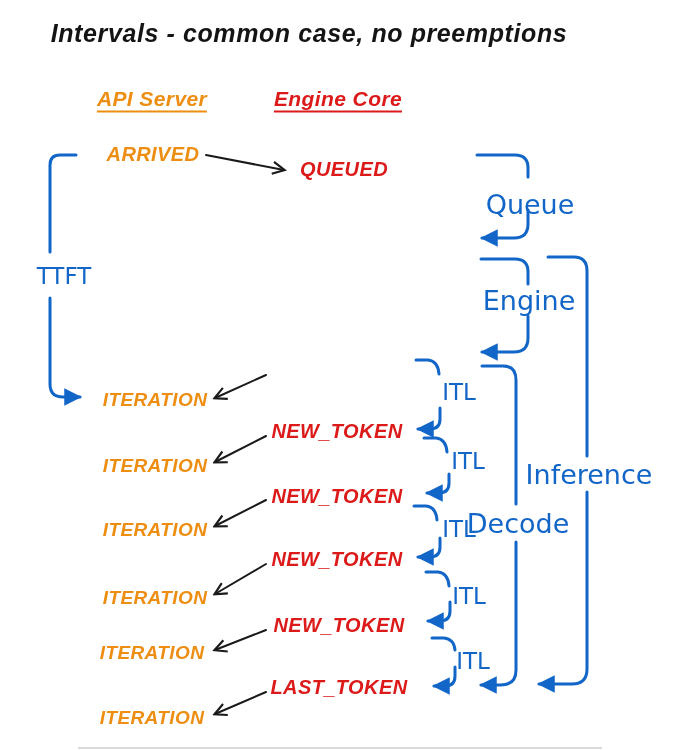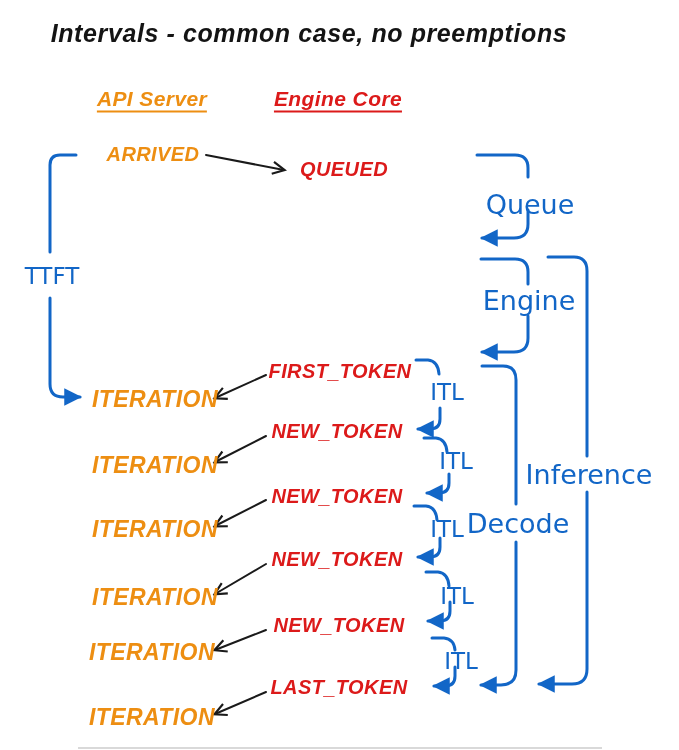--- a/index.html
+++ b/index.html
@@ -23,23 +23,23 @@
     font-weight:700;
     letter-spacing:0.4px;
   }
   .plain { font-family:"DejaVu Sans","Liberation Sans",sans-serif; font-weight:400; }
   .title { font-size:25px; color:#141414; letter-spacing:0.6px; }
   .hdr { font-size:21px; border-bottom:2px solid currentColor; padding-bottom:2px; }
   .api { color:var(--c-api,#ED8E12); }
   .eng { color:var(--c-eng,#DC1A1A); }
   .blue { color:var(--c-blue,#1266C7); }
   .event { font-size:20px; }
-  .iter  { font-size:23px; }
+  .iter  { font-size:19px; }
   .big-int { font-size:27px; }
-  .mid-int { font-size:23px; }
+  .mid-int { font-size:23px;margin-left:12px; }
   .stroke-blue { stroke:var(--c-blue,#1266C7); fill:none; stroke-width:3; stroke-linecap:round; stroke-linejoin:round; }
   .stroke-black { stroke:var(--c-black,#1A1A1A); fill:none; stroke-width:2; stroke-linecap:round; stroke-linejoin:round; }
   .divider { position:absolute; left:78px; top:747px; width:524px; height:2px; background:#d9d9d9; }
 </style>
 </head>
 <body>
 
 <div class="canvas">
 
   <svg class="overlay" viewBox="0 0 679 750">
@@ -97,21 +97,20 @@
 
   <div class="lbl hand event api" style="left:153px; top:154px;">ARRIVED</div>
   <div class="lbl hand iter api" style="left:155px; top:399px;">ITERATION</div>
   <div class="lbl hand iter api" style="left:155px; top:465px;">ITERATION</div>
   <div class="lbl hand iter api" style="left:155px; top:529px;">ITERATION</div>
   <div class="lbl hand iter api" style="left:155px; top:597px;">ITERATION</div>
   <div class="lbl hand iter api" style="left:152px; top:652px;">ITERATION</div>
   <div class="lbl hand iter api" style="left:152px; top:717px;">ITERATION</div>
 
   <div class="lbl hand event eng" style="left:344px; top:169px;">QUEUED</div>
-  <div class="lbl hand event eng" style="left:340px; top:371px;">FIRST_TOKEN</div>
   <div class="lbl hand event eng" style="left:337px; top:431px;">NEW_TOKEN</div>
   <div class="lbl hand event eng" style="left:337px; top:496px;">NEW_TOKEN</div>
   <div class="lbl hand event eng" style="left:337px; top:559px;">NEW_TOKEN</div>
   <div class="lbl hand event eng" style="left:339px; top:625px;">NEW_TOKEN</div>
   <div class="lbl hand event eng" style="left:339px; top:687px;">LAST_TOKEN</div>
 
   <div class="lbl plain mid-int blue" style="left:52px; top:276px;">TTFT</div>
   <div class="lbl plain big-int blue" style="left:530px; top:204px;">Queue</div>
   <div class="lbl plain big-int blue" style="left:529px; top:300px;">Engine</div>
   <div class="lbl plain big-int blue" style="left:589px; top:474px;">Inference</div>

